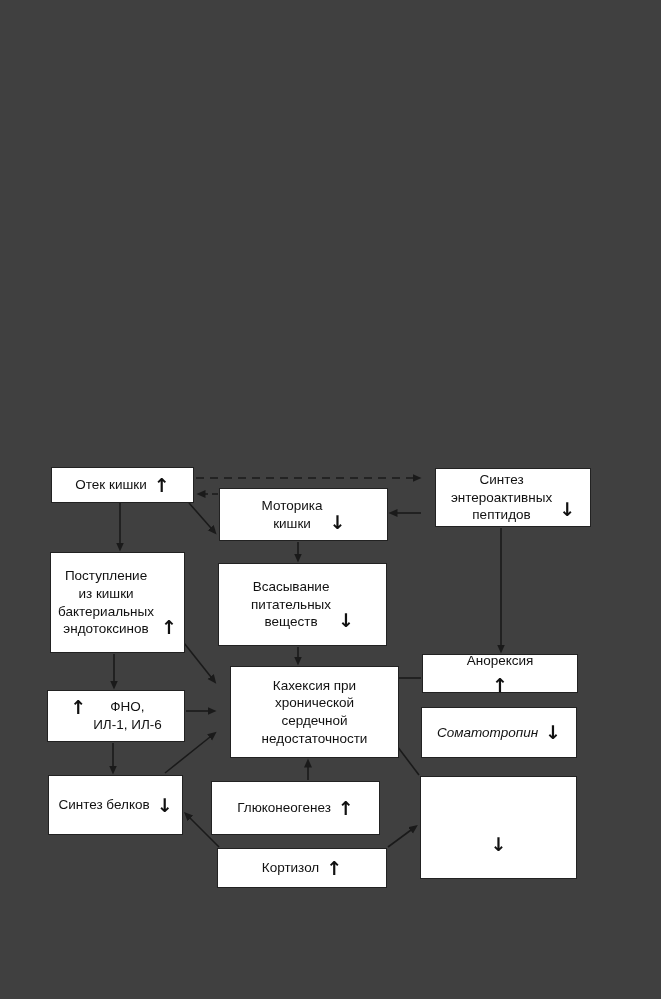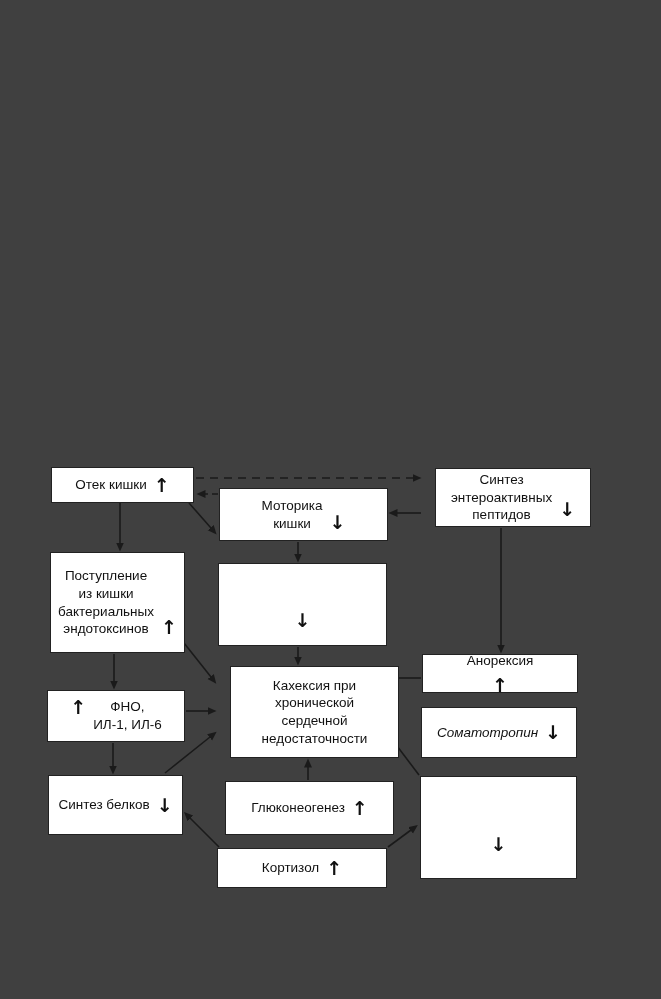--- a/index.html
+++ b/index.html
@@ -103,20 +103,23 @@
 
   <div class="box" style="left:50px; top:552px; width:135px; height:101px;">
     <span class="lbl">Поступление
 из кишки
 бактериальных
 эндотоксинов</span>
     <span class="trend t-postup">↑</span>
   </div>
 
   <div class="box" style="left:218px; top:563px; width:169px; height:83px;">
+    <span class="lbl">Всасывание
+питательных
+веществ</span>
     <span class="trend t-vsasyv">↓</span>
   </div>
 
   <div class="box" style="left:47px; top:690px; width:138px; height:52px;">
     <span class="trend t-fno">↑</span>
     <span class="lbl">ФНО,
 ИЛ-1, ИЛ-6</span>
   </div>
 
   <div class="box" style="left:422px; top:654px; width:156px; height:39px;flex-direction:column;">
@@ -134,21 +137,21 @@
   <div class="box" style="left:421px; top:707px; width:156px; height:51px;font-style:italic;">
     <span class="lbl">Соматотропин</span>
     <span class="trend">↓</span>
   </div>
 
   <div class="box" style="left:48px; top:775px; width:135px; height:60px;">
     <span class="lbl">Синтез белков</span>
     <span class="trend">↓</span>
   </div>
 
-  <div class="box" style="left:225px; top:781px; width:169px; height:54px;">
+  <div class="box" style="left:211px; top:781px; width:169px; height:54px;">
     <span class="lbl">Глюконеогенез</span>
     <span class="trend">↑</span>
   </div>
 
   <div class="box" style="left:420px; top:776px; width:157px; height:103px;">
     <span class="trend t-usvoenie">↓</span>
   </div>
 
   <div class="box" style="left:217px; top:848px; width:170px; height:40px;">
     <span class="lbl">Кортизол</span>

